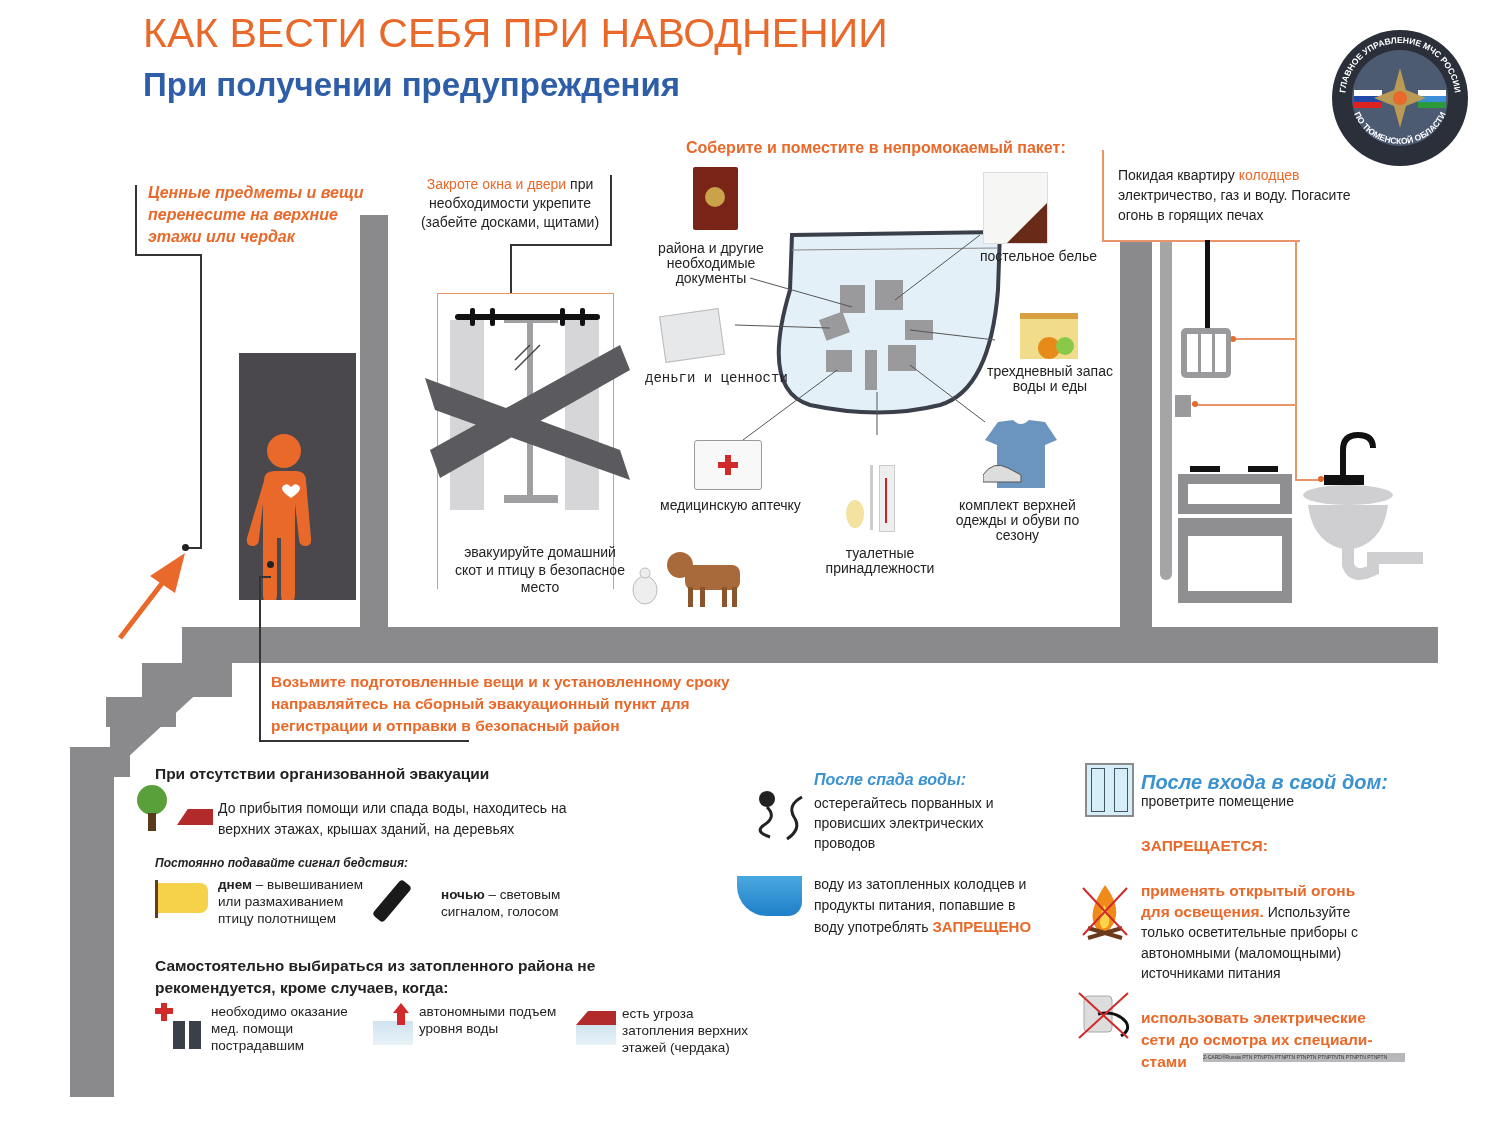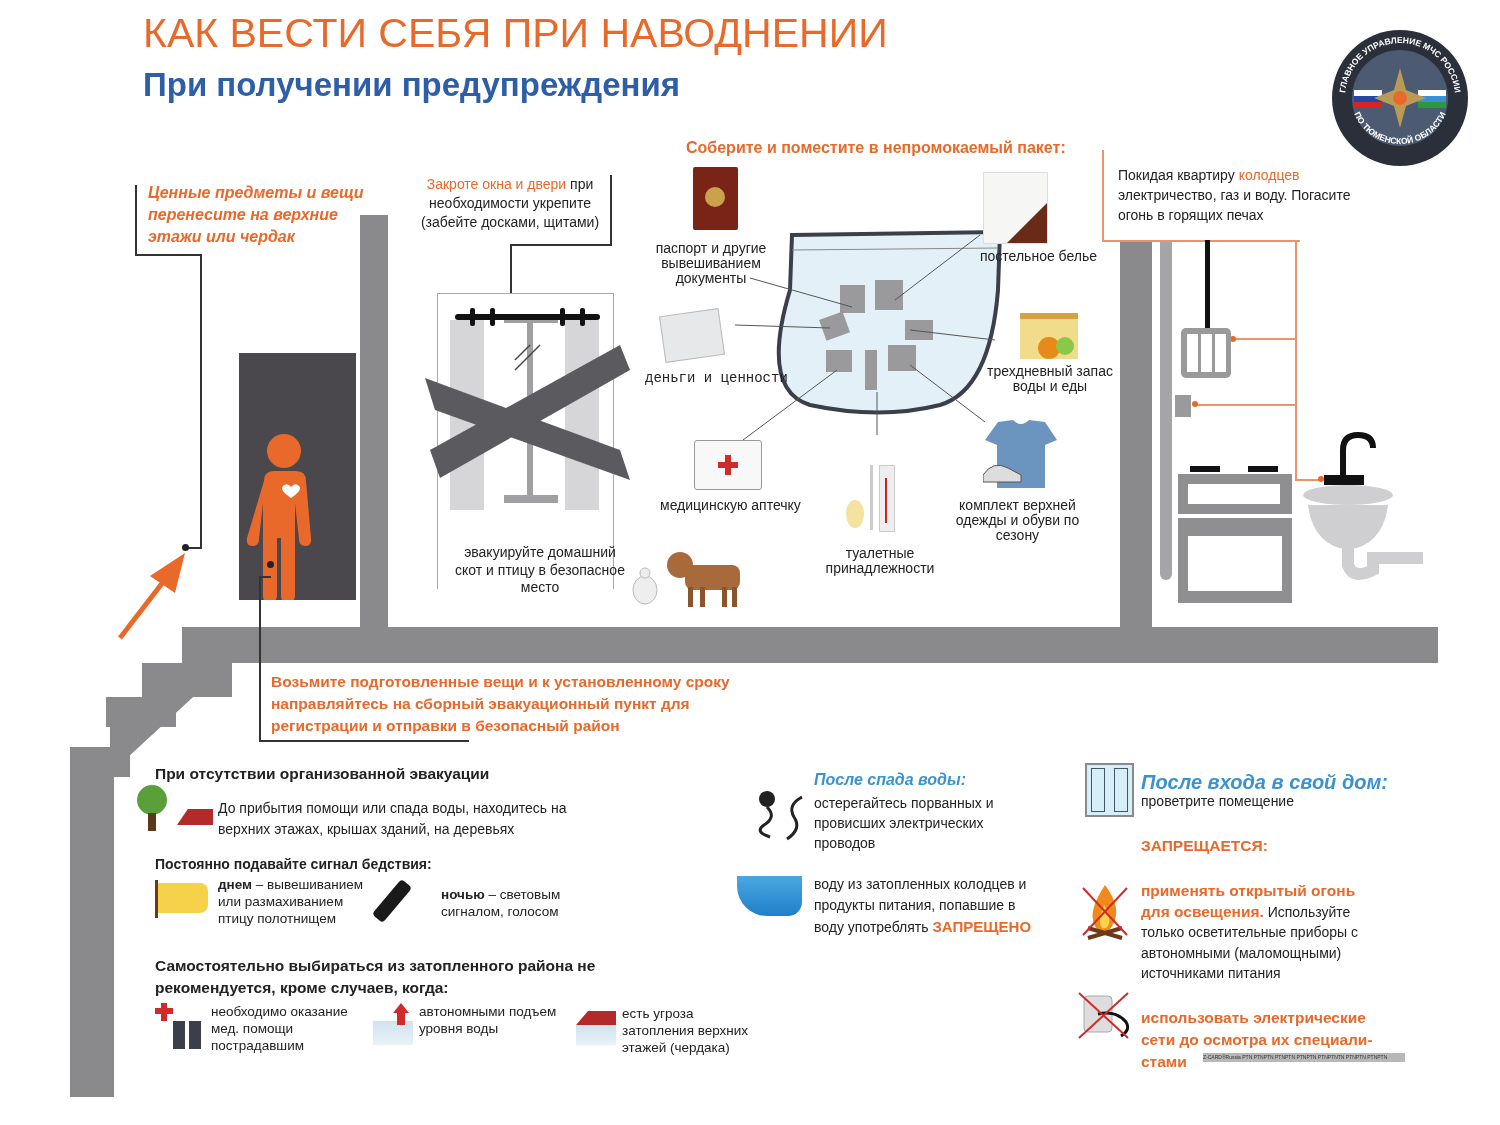--- a/index.html
+++ b/index.html
@@ -164,21 +164,21 @@
   <div style="position:absolute; left:33px; top:5px; width:14px; height:65px; background:#eee; border:1px solid #ccc;"></div>
   <div style="position:absolute; left:39px; top:18px; width:2px; height:45px; background:#c22;"></div>
 </div>
 <div class="abs" style="left:983px; top:420px; width:75px; height:70px;">
   <svg width="75" height="70">
       <path d="M15 2 L30 0 Q38 8 46 0 L62 2 L74 20 L62 25 L62 68 L14 68 L14 25 L2 20 Z" fill="#6b95be"></path>
       <path d="M0 55 Q10 40 25 48 L38 55 L38 62 L0 62 Z" fill="#ddd" stroke="#555"></path>
     </svg>
 </div>
 
-<div class="abs t14 c" style="left:646px; top:241px; width:130px; line-height:15px;">паспорт и другие вывешиванием документы</div>
+<div class="abs t14 c" style="left:646px; top:241px; width:130px; line-height:15px;">района и другие необходимые документы</div>
 <div class="abs t14" style="left:980px; top:248px;">постельное белье</div>
 <div class="abs t14" style="left:645px; top:370px;font-family:Liberation Mono, monospace;">деньги и ценности</div>
 <div class="abs t14 c" style="left:985px; top:364px; width:130px; line-height:15px;">трехдневный запас воды и еды</div>
 <div class="abs t14" style="left:660px; top:497px;">медицинскую аптечку</div>
 <div class="abs t14 c" style="left:815px; top:546px; width:130px; line-height:15px;">туалетные принадлежности</div>
 <div class="abs t14 c" style="left:950px; top:498px; width:135px; line-height:15px;">комплект верхней одежды и обуви по сезону</div>
 
 <div class="oline" style="left:1102px; top:150px; width:1.5px; height:90px;"></div>
 <div class="oline" style="left:1102px; top:240px; width:198px; height:1.5px;"></div>
 <div class="abs t14" style="left:1118px; top:165px; width:240px; line-height:20px;">
@@ -217,21 +217,21 @@
   <path d="M50 118 L50 135 Q55 150 75 140 L75 128 L125 128" stroke="#cfcfd1" stroke-width="12" fill="none"></path>
 </svg>
 
 <div class="abs b" style="left:155px; top:765px; font-size:15.5px;">При отсутствии организованной эвакуации</div>
 <div class="abs" style="left:137px; top:785px; width:80px; height:50px;">
   <div style="position:absolute; left:0; top:0; width:30px; height:30px; border-radius:50%; background:#5aa03a;"></div>
   <div style="position:absolute; left:11px; top:28px; width:8px; height:18px; background:#5a3a1a;"></div>
   <div style="position:absolute; left:40px; top:24px; width:36px; height:16px; background:#b32a2a; clip-path:polygon(30% 0,100% 0,100% 100%,0 100%);"></div>
 </div>
 <div class="abs t14" style="left:218px; top:798px; width:360px; line-height:21px;">До прибытия помощи или спада воды, находитесь на верхних этажах, крышах зданий, на деревьях</div>
-<div class="abs b" style="left:155px; top:856px; font-size:14px;">Постоянно подавайте сигнал бедствия:</div>
+<div class="abs b" style="left:155px; top:856px; font-size:12px;font-style:italic;">Постоянно подавайте сигнал бедствия:</div>
 <div class="abs" style="left:155px; top:880px; width:55px; height:38px;">
   <div style="position:absolute; left:0; top:0; width:3px; height:38px; background:#6a3a1a;"></div>
   <div style="position:absolute; left:3px; top:3px; width:50px; height:30px; background:#f6d24a; border-radius:0 8px 8px 0;"></div>
 </div>
 <div class="abs" style="left:218px; top:876px; width:160px; font-size:13.5px; line-height:17px;">
   <span class="b">днем</span><span> – вывешиванием или размахиванием птицу полотнищем</span>
 </div>
 <div class="abs" style="left:385px; top:878px; width:14px; height:46px; background:#1a1a1a; border-radius:4px; transform:rotate(40deg);"></div>
 <div class="abs" style="left:441px; top:886px; width:140px; font-size:13.5px; line-height:17px;">
   <span class="b">ночью</span><span> – световым сигналом, голосом</span>

